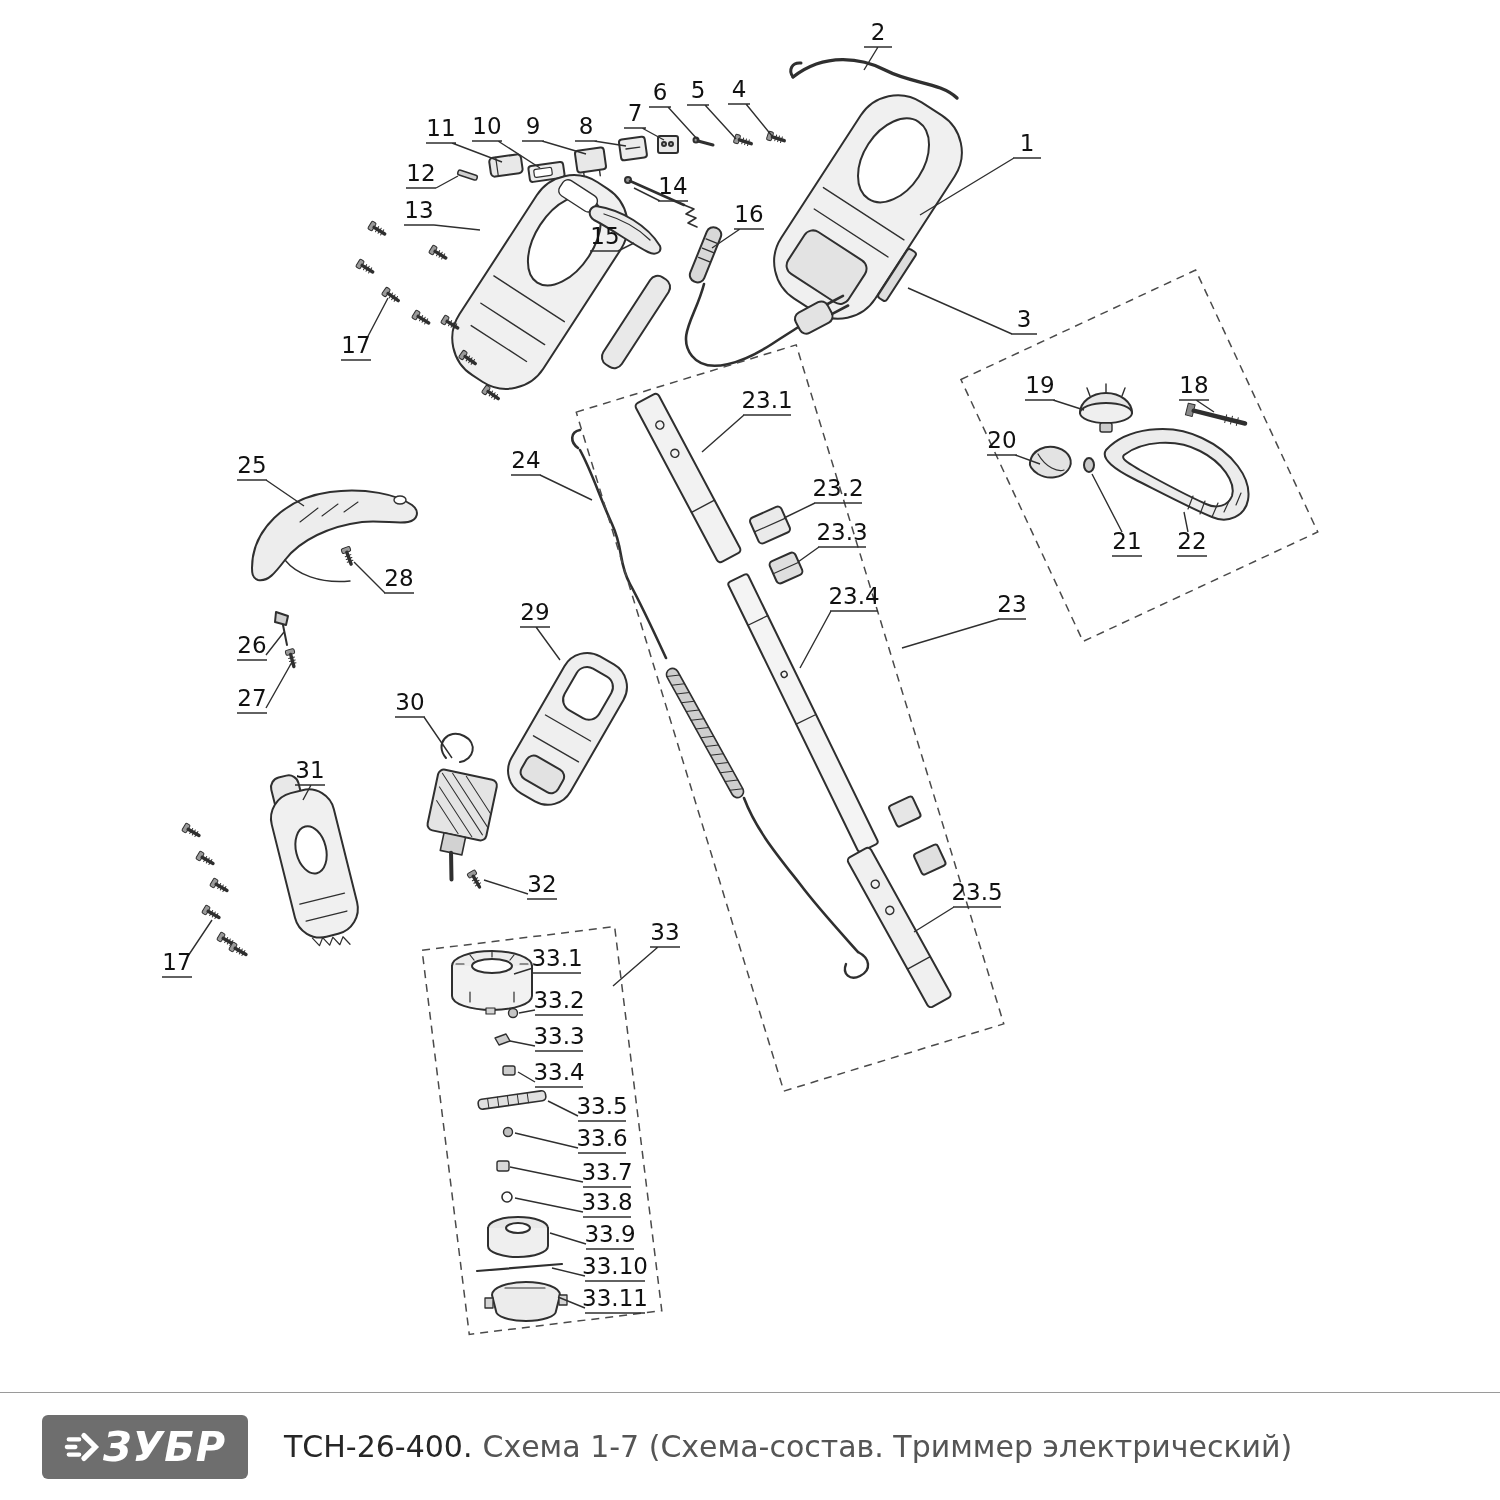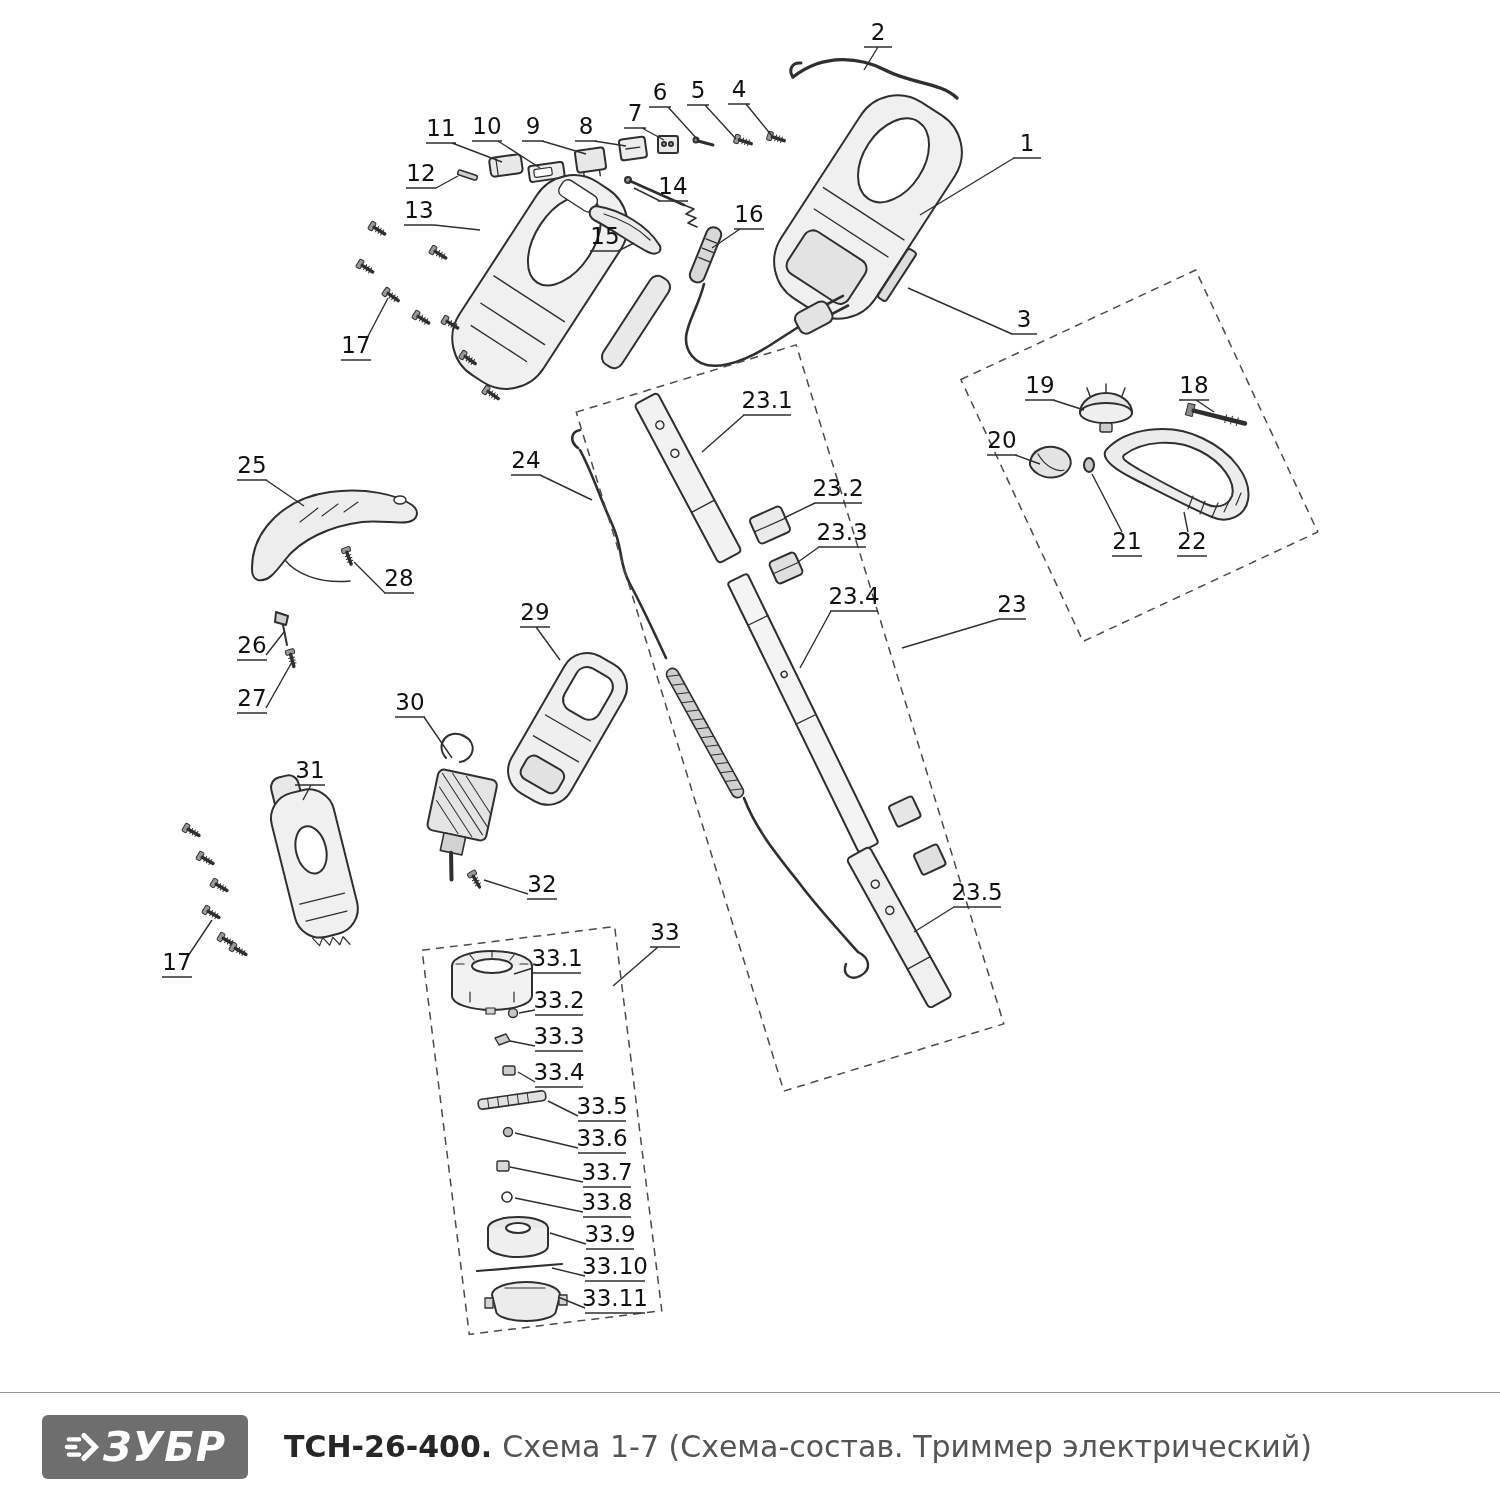--- a/index.html
+++ b/index.html
@@ -6,21 +6,21 @@
   .page{position:relative;width:1500px;height:1500px;background:#fff;overflow:hidden;
         font-family:"DejaVu Sans",sans-serif;}
   .diagram-svg{position:absolute;left:0;top:0;}
   .footer{position:absolute;left:0;top:1392px;width:1500px;height:108px;
           border-top:1px solid #9a9a9a;display:flex;align-items:center;
           padding-left:42px;box-sizing:border-box;gap:36px;background:#fff;}
   .brand-box{width:206px;height:64px;background:#6e6e6e;border-radius:6px;
              display:flex;align-items:center;justify-content:center;gap:1px;flex:0 0 auto;}
   .brand-text{color:#fff;font-weight:bold;font-style:italic;font-size:40px;letter-spacing:1px;}
   .caption{font-size:30px;color:#555;white-space:nowrap;}
-  .model{font-weight:bold;color:#262626;margin-right:10px;}
+  .model{font-weight:normal;color:#262626;margin-right:10px;}
   text{user-select:none;}
 </style>
 </head>
 <body>
 
 <div class="page">
 
 <svg class="diagram-svg" width="1500" height="1392" viewBox="0 0 1500 1392">
   <defs>
     <g id="screw" stroke="#2f2f2f" fill="#9a9a9a">

